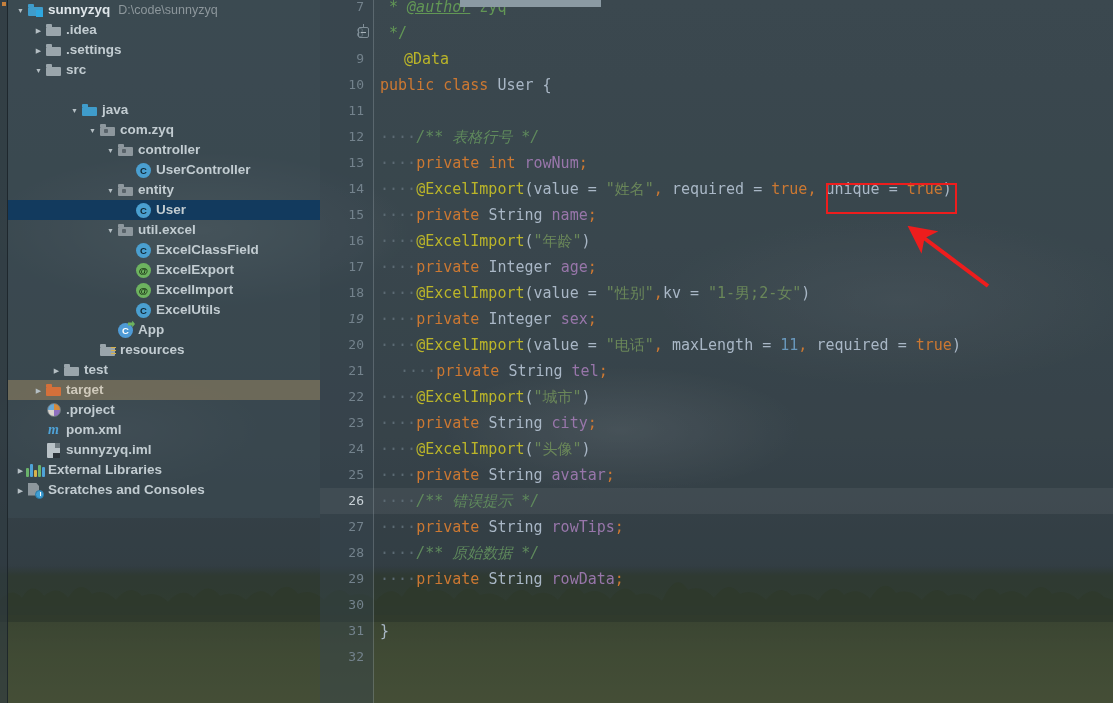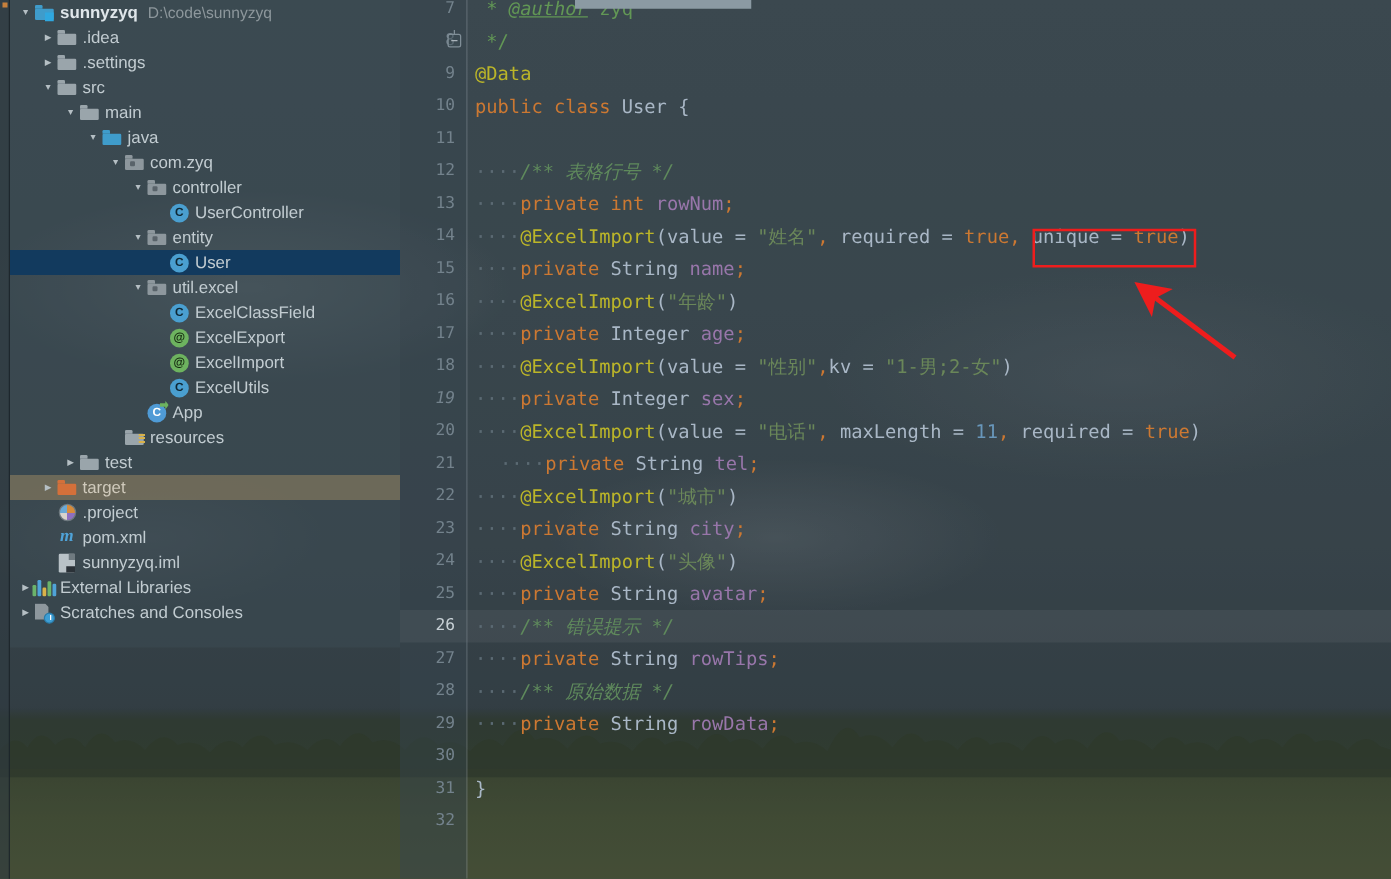--- a/index.html
+++ b/index.html
@@ -48,21 +48,21 @@
     white-space: nowrap; padding-right: 4px; position: relative;
   }
   .tree-row .arrow {
     width: 13px; height: 20px; flex: 0 0 13px;
     display: flex; align-items: center; justify-content: center;
     color: #b5bfc4; font-size: 9px; line-height: 1;
   }
   .tree-row .arrow.empty { visibility: hidden; }
   .tree-row .ic { width: 17px; height: 17px; flex: 0 0 17px; margin-right: 4px;
                   display: flex; align-items: center; justify-content: center; }
-  .tree-row .lbl { line-height: 20px; }
+  .tree-row .lbl { line-height: 20px; font-weight: bold; }
   .tree-row .sub { color: #8d979c; margin-left: 8px; font-size: 12.5px; }
   .tree-row.bold .lbl { font-weight: bold; color: #dfe6ea; }
   .tree-row.selected { background: #123a5e; }
   .tree-row.marked { background: rgba(140,126,96,.62); }
   .tree-row.marked .lbl { color: #cfc9bb; }
 
   
   .folder { width:15px; height:12px; position:relative; }
   .folder .tab { position:absolute; left:0; top:0; width:6px; height:3px; border-radius:1px 1px 0 0; }
   .folder .body { position:absolute; left:0; top:2.5px; width:15px; height:9.5px; border-radius:1px; }
@@ -203,30 +203,20 @@
       </div>
       <div class="tree-row" style="padding-left: 24px; top: 60px; position: absolute; left: 0px; right: 0px;">
         <span class="arrow" style="font-size: 7px;">▼</span>
         <span class="ic">
           <span class="folder gray">
             <span class="tab"></span>
             <span class="body"></span>
           </span>
         </span>
         <span class="lbl">src</span>
-      </div>
-      <div class="tree-row" style="padding-left: 42px; top: 80px; position: absolute; left: 0px; right: 0px;">
-        <span class="arrow" style="font-size: 7px;">▼</span>
-        <span class="ic">
-          <span class="folder gray">
-            <span class="tab"></span>
-            <span class="body"></span>
-          </span>
-        </span>
-        <span class="lbl">main</span>
       </div>
       <div class="tree-row" style="padding-left: 60px; top: 100px; position: absolute; left: 0px; right: 0px;">
         <span class="arrow" style="font-size: 7px;">▼</span>
         <span class="ic">
           <span class="folder blue">
             <span class="tab"></span>
             <span class="body"></span>
           </span>
         </span>
         <span class="lbl">java</span>
@@ -425,21 +415,21 @@
         <div class="lineno" style="top: 540px;">28</div>
         <div class="lineno" style="top: 566px;">29</div>
         <div class="lineno" style="top: 592px;">30</div>
         <div class="lineno" style="top: 618px;">31</div>
         <div class="lineno" style="top: 644px;">32</div>
       </div>
     <div id="gutter-border"></div>
     <div id="code-surface">
         <div class="code-line" style="top: -6px;"><span class="t-doct"> * </span><span class="t-doc">@author</span><span class="t-doct"> zyq</span></div>
         <div class="code-line" style="top: 20px;"><span class="t-doct"> */</span></div>
-        <div class="code-line" style="top: 46px;"><span class="t-ann">@Data</span></div>
+        <div class="code-line" style="top: 46px; margin-left: 24px;"><span class="t-ann">@Data</span></div>
         <div class="code-line" style="top: 72px;"><span class="t-kw">public </span><span class="t-kw">class </span><span class="t-cls">User</span><span class="t-plain"> {</span></div>
         <div class="code-line" style="top: 124px;"><span class="t-dot">····</span><span class="t-cmt">/** 表格行号 */</span></div>
         <div class="code-line" style="top: 150px;"><span class="t-dot">····</span><span class="t-kw">private </span><span class="t-kw">int </span><span class="t-fld">rowNum</span><span class="t-kw">;</span></div>
         <div class="code-line" style="top: 176px;"><span class="t-dot">····</span><span class="t-ann">@ExcelImport</span><span class="t-plain">(</span><span class="t-param">value</span><span class="t-plain"> = </span><span class="t-str">"姓名"</span><span class="t-kw">, </span><span class="t-param">required</span><span class="t-plain"> = </span><span class="t-kw">true</span><span class="t-kw">, </span><span class="t-param">unique</span><span class="t-plain"> = </span><span class="t-kw">true</span><span class="t-plain">)</span></div>
         <div class="code-line" style="top: 202px;"><span class="t-dot">····</span><span class="t-kw">private </span><span class="t-cls">String</span><span class="t-plain"> </span><span class="t-fld">name</span><span class="t-kw">;</span></div>
         <div class="code-line" style="top: 228px;"><span class="t-dot">····</span><span class="t-ann">@ExcelImport</span><span class="t-plain">(</span><span class="t-str">"年龄"</span><span class="t-plain">)</span></div>
         <div class="code-line" style="top: 254px;"><span class="t-dot">····</span><span class="t-kw">private </span><span class="t-cls">Integer</span><span class="t-plain"> </span><span class="t-fld">age</span><span class="t-kw">;</span></div>
         <div class="code-line" style="top: 280px;"><span class="t-dot">····</span><span class="t-ann">@ExcelImport</span><span class="t-plain">(</span><span class="t-param">value</span><span class="t-plain"> = </span><span class="t-str">"性别"</span><span class="t-kw">,</span><span class="t-param">kv</span><span class="t-plain"> = </span><span class="t-str">"1-男;2-女"</span><span class="t-plain">)</span></div>
         <div class="code-line" style="top: 306px;"><span class="t-dot">····</span><span class="t-kw">private </span><span class="t-cls">Integer</span><span class="t-plain"> </span><span class="t-fld">sex</span><span class="t-kw">;</span></div>
         <div class="code-line" style="top: 332px;"><span class="t-dot">····</span><span class="t-ann">@ExcelImport</span><span class="t-plain">(</span><span class="t-param">value</span><span class="t-plain"> = </span><span class="t-str">"电话"</span><span class="t-kw">, </span><span class="t-param">maxLength</span><span class="t-plain"> = </span><span class="t-num">11</span><span class="t-kw">, </span><span class="t-param">required</span><span class="t-plain"> = </span><span class="t-kw">true</span><span class="t-plain">)</span></div>

